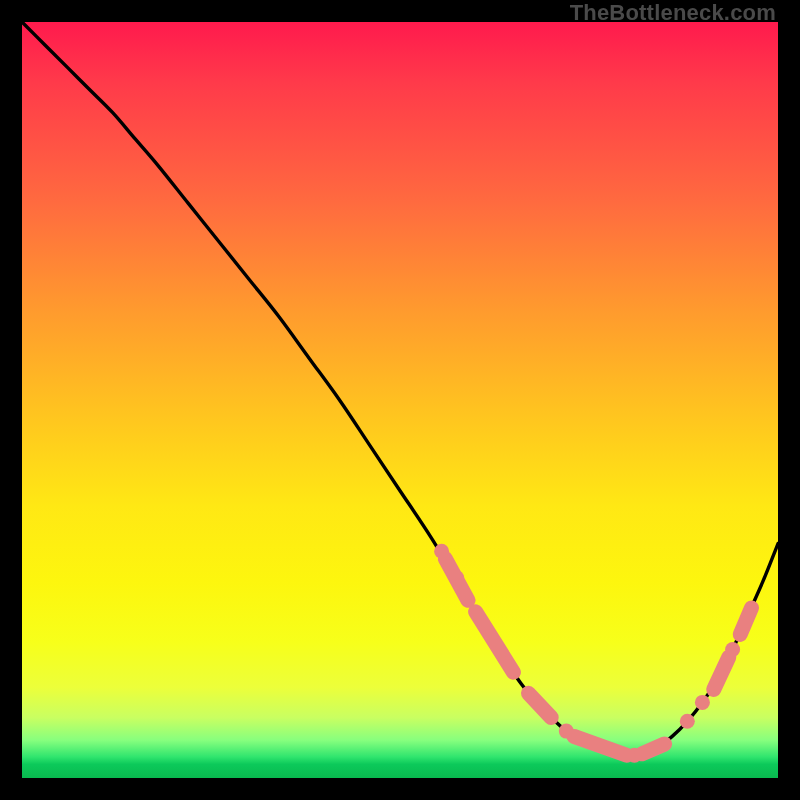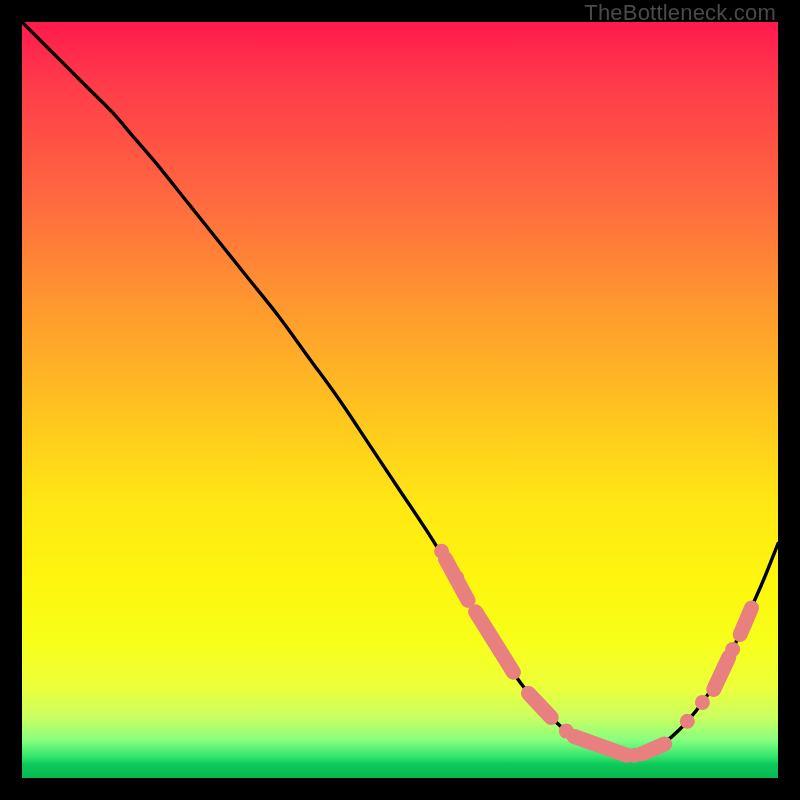--- a/index.html
+++ b/index.html
@@ -51,21 +51,21 @@
     width: 756px;
     height: 756px;
     overflow: visible;
   }
   .watermark {
     position: absolute;
     top: 0px;
     right: 24px;
     color: #4a4a4a;
     font-size: 22px;
-    font-weight: 400;
+    font-weight: 700;
     letter-spacing: 0.2px;
   }
 </style>
 </head>
 <body>
 
 <div class="watermark">TheBottleneck.com</div>
 
 <div class="frame">
   <div class="plot-area"></div>

